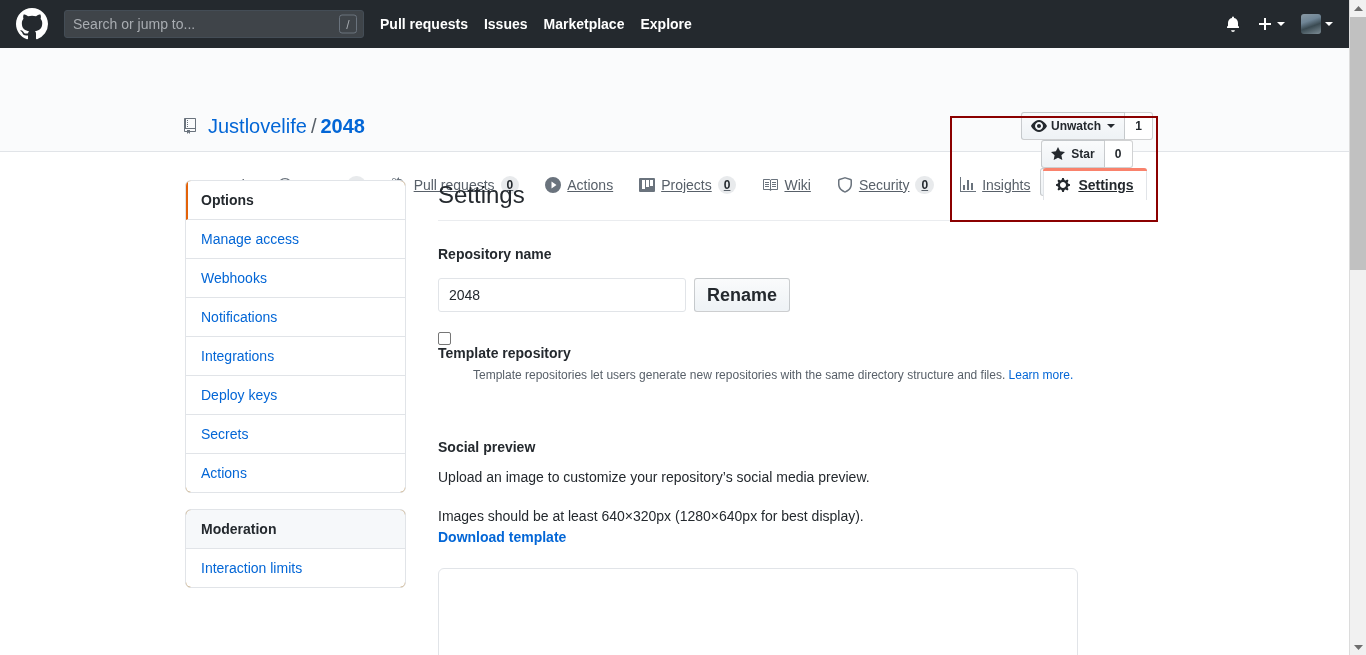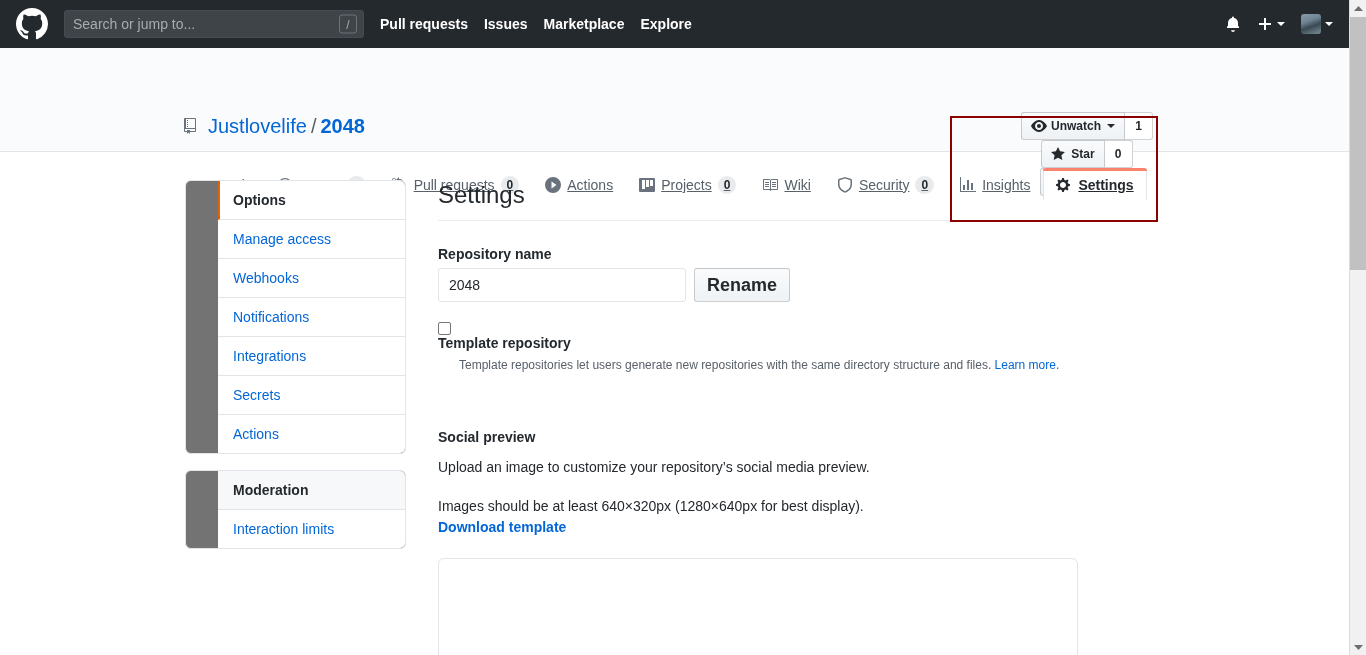--- a/index.html
+++ b/index.html
@@ -171,26 +171,25 @@
     z-index: 5;
     pointer-events: none;
   }
 
   
   .page-body { position: absolute; top: 153px; left: 0; width: 1349px; }
 
   
   .sidebar { position: absolute; left: 185px; top: 27px; width: 221px; }
   .menu {
-    background: #737373;
+    background: #a16207;
     border: 1px solid #e1e4e8;
     border-radius: 6px;
     overflow: hidden;
     margin-bottom: 16px;
-    padding-left: 32px;
   }
   .menu-item {
     display: block;
     padding: 9px 15px;
     font-size: 14px;
     color: #0366d6;
     text-decoration: none;
     border-bottom: 1px solid #e1e4e8;
     line-height: 20px;
     background: #fff;
@@ -215,21 +214,21 @@
   
   .main-col { position: absolute; left: 438px; top: 27px; width: 640px; }
   .settings-title {
     font-size: 24px; font-weight: normal; color: #24292e;
     margin: 0; padding-bottom: 10px;
     border-bottom: 1px solid #eaecef;
     line-height: 1.25;
   }
   .field-label {
     font-size: 14px; font-weight: bold; color: #24292e;
-    margin-top: 25px; margin-bottom: 6px;
+    margin-top: 25px; margin-bottom: 16px;
     display: block;
   }
   .name-row { display: flex; align-items: center; gap: 8px; }
   .text-input {
     width: 248px; height: 34px;
     border: 1px solid #e1e4e8;
     border-radius: 3px;
     padding: 0 10px;
     font-size: 14px; color: #24292e;
     background: #fff;
@@ -250,21 +249,21 @@
     width: 13px; height: 13px;
     border: 1px solid #767676;
     border-radius: 2px;
     background: #fff;
     margin-right: 8px; margin-top: 2px;
     flex: 0 0 auto;
   }
   .chk-label { font-size: 14px; font-weight: bold; color: #24292e; line-height: 17px; }
   .chk-note {
     font-size: 12px; color: #586069;
-    margin-top: 4px; margin-left: 21px; line-height: 18px;
+    margin-top: 4px; margin-left: 35px; line-height: 18px;
   }
   .chk-note a { color: #0366d6; text-decoration: none; }
 
   .social-title {
     font-size: 14px; font-weight: bold; color: #24292e;
     margin-top: 55px; margin-bottom: 12px;
   }
   .social-line { font-size: 14px; color: #24292e; line-height: 21px; margin-bottom: 18px; }
   .social-dims { font-size: 14px; color: #24292e; line-height: 21px; }
   .dl-link {
@@ -470,20 +469,21 @@
 
 <div class="page-body">
 
   <aside class="sidebar">
     <nav class="menu">
       <a class="menu-item selected" href="#">Options</a>
       <a class="menu-item" href="#">Manage access</a>
       <a class="menu-item" href="#">Webhooks</a>
       <a class="menu-item" href="#">Notifications</a>
       <a class="menu-item" href="#">Integrations</a>
+      <a class="menu-item" href="#">Deploy keys</a>
       <a class="menu-item" href="#">Secrets</a>
       <a class="menu-item" href="#">Actions</a>
     </nav>
 
     <nav class="menu">
       <span class="menu-heading">Moderation</span>
       <a class="menu-item" href="#">Interaction limits</a>
     </nav>
   </aside>
 

